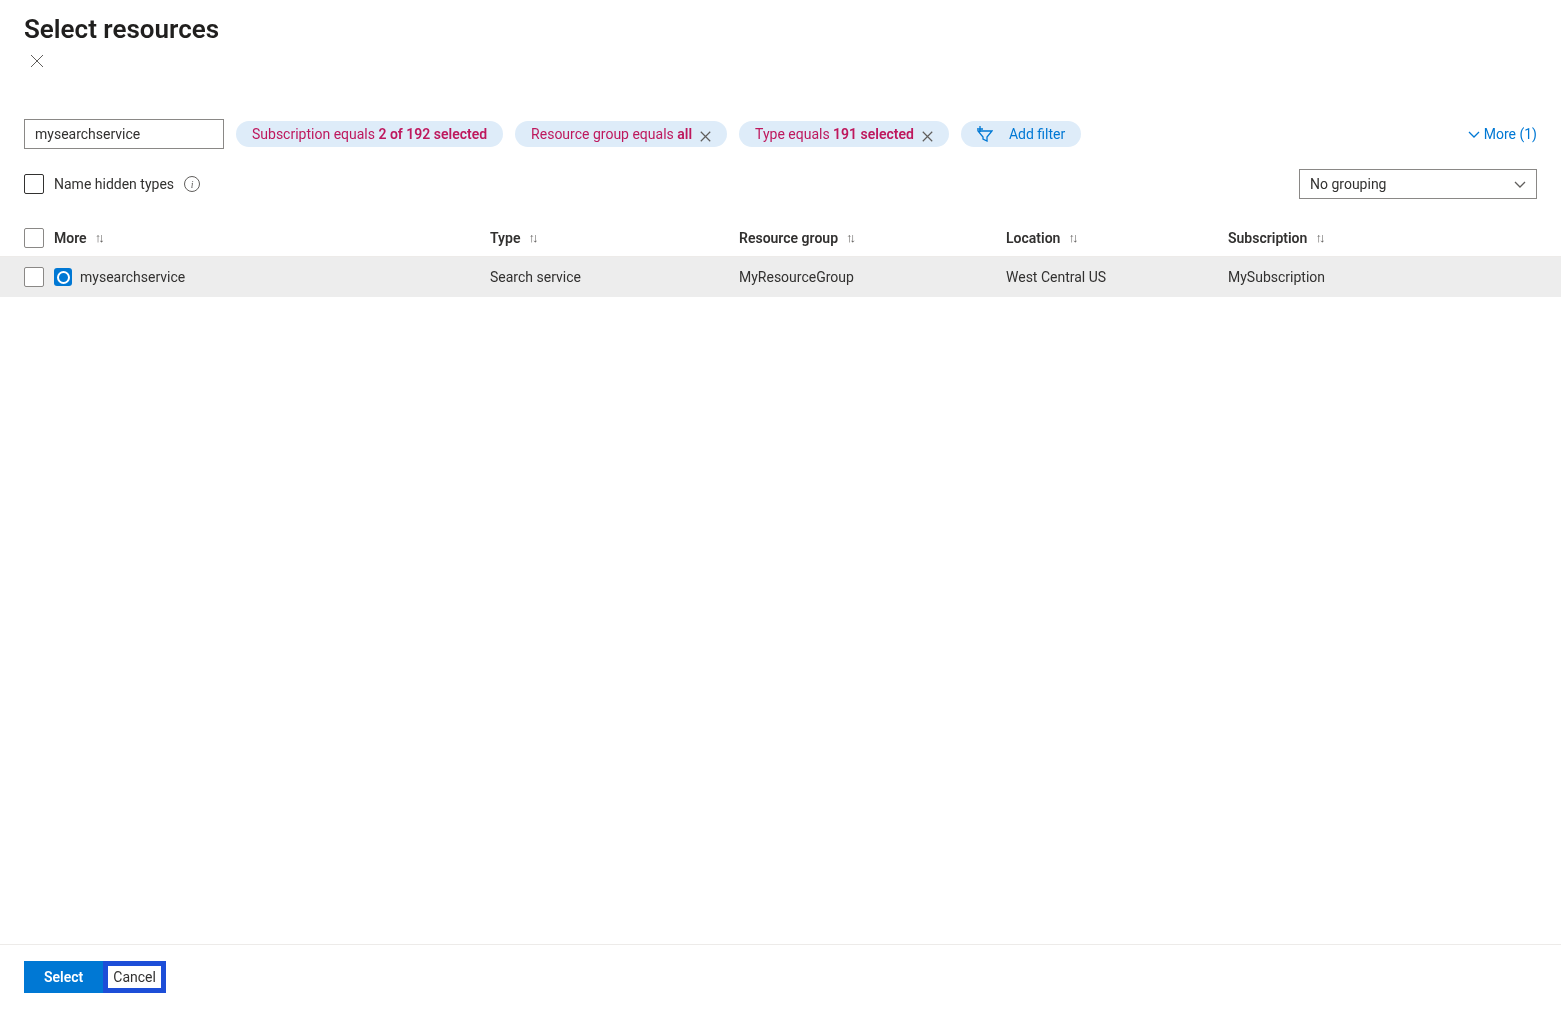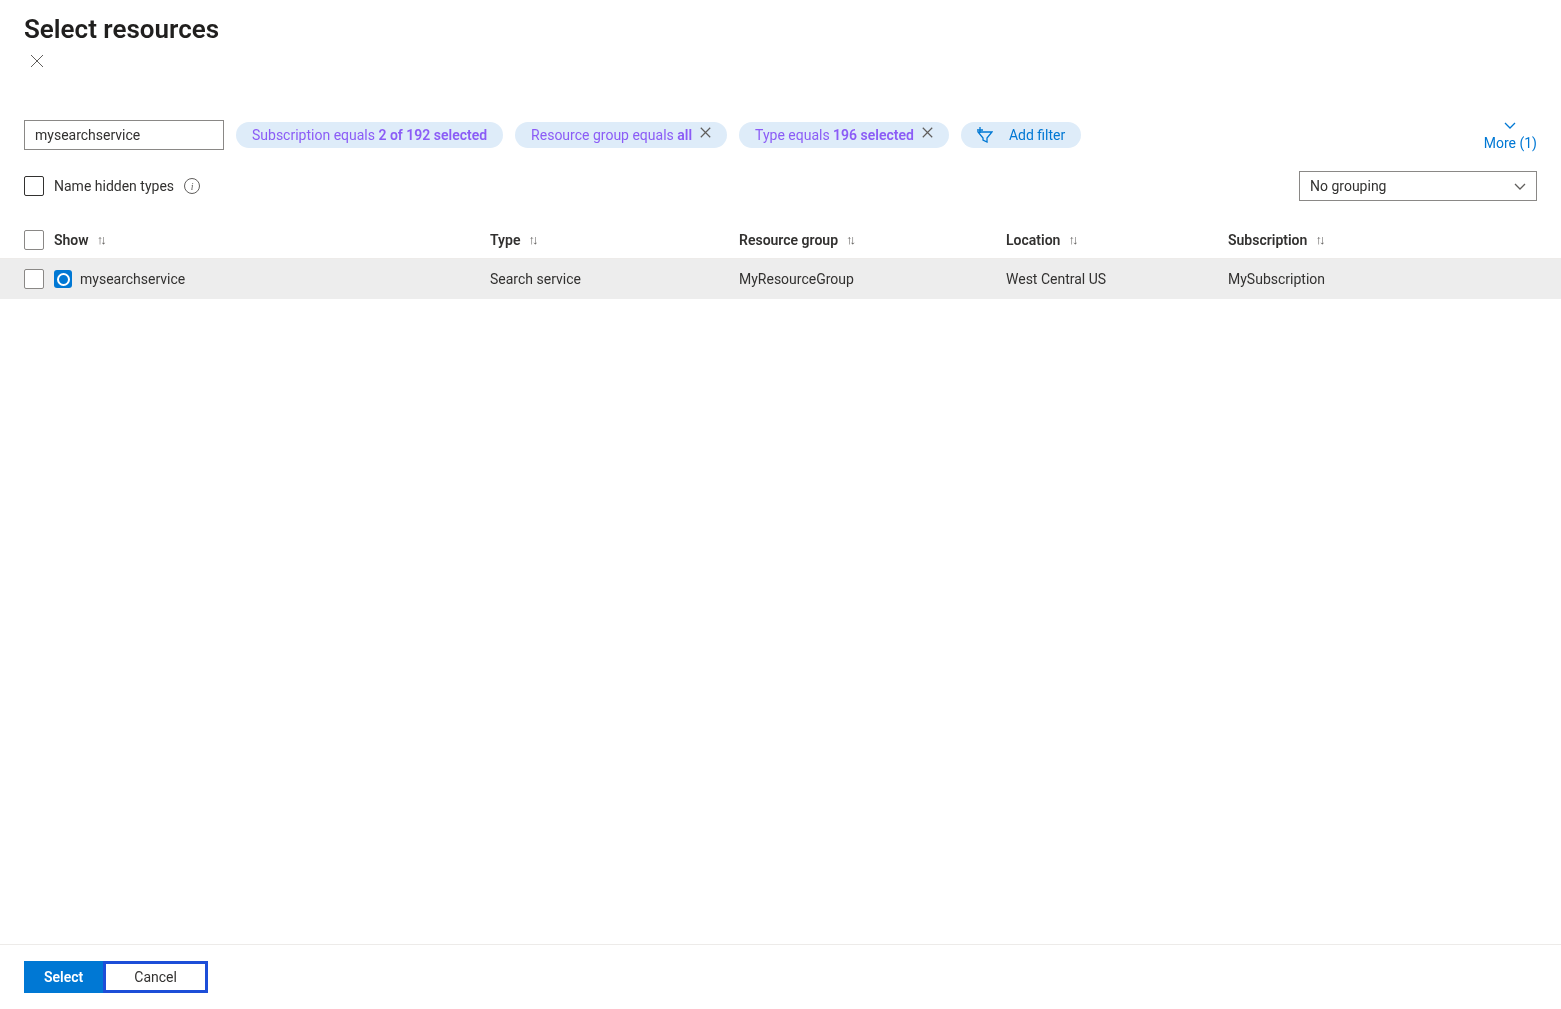--- a/index.html
+++ b/index.html
@@ -50,23 +50,23 @@
       width: 200px;
       font-size: 14px;
       font-family: inherit;
       color: #323130;
     }
     .pill {
       background: #deecf9;
       border-radius: 15px;
       padding: 5px 16px;
       font-size: 14px;
-      color: #8b5cf6;
-      display: inline-flex;
-      align-items: flex-start;
+      color: #be185d;
+      display: inline-flex;
+      align-items: flex-end;
       gap: 8px;
       white-space: nowrap;
     }
     .pill .pill-x {
       color: #605e5c;
       cursor: pointer;
       font-size: 13px;
       display: inline-flex;
       align-items: center;
     }
@@ -84,21 +84,20 @@
     }
     .more-link {
       margin-left: auto;
       color: #0078d4;
       font-size: 14px;
       display: inline-flex;
       align-items: center;
       gap: 4px;
       cursor: pointer;
       white-space: nowrap;
-      flex-direction: column;
     }
     .options-row {
       display: flex;
       align-items: center;
       justify-content: space-between;
       padding: 20px 24px 0 24px;
     }
     .hidden-types {
       display: flex;
       align-items: center;
@@ -211,22 +210,22 @@
       padding: 0 20px;
       height: 32px;
       font-size: 14px;
       font-weight: 600;
       cursor: pointer;
       font-family: inherit;
     }
     .btn-secondary {
       background: #fff;
       color: #323130;
-      border: 3px solid #1d4ed8;
-      padding: 0 28px;
+      border: 5px solid #1d4ed8;
+      padding: 0 5px;
       height: 32px;
       font-size: 14px;
       cursor: pointer;
       font-family: inherit;
     }
   </style>
 </head>
 <body>
 
 <div class="header">
@@ -253,21 +252,21 @@
     </span>
     <span class="pill-x">
       <svg width="11" height="11" viewBox="0 0 14 14">
           <path d="M1 1 L13 13 M13 1 L1 13" stroke="#605e5c" stroke-width="1.5"></path>
         </svg>
     </span>
   </span>
 
   <span class="pill">
     <span>
-      <span>Type equals </span><b>196 selected</b>
+      <span>Type equals </span><b>191 selected</b>
     </span>
     <span class="pill-x">
       <svg width="11" height="11" viewBox="0 0 14 14">
           <path d="M1 1 L13 13 M13 1 L1 13" stroke="#605e5c" stroke-width="1.5"></path>
         </svg>
     </span>
   </span>
 
   <span class="pill add-filter-pill">
     <span class="add-filter-icon">
@@ -300,21 +299,21 @@
       </svg>
   </div>
 </div>
 
 <div class="table-wrap">
   <div class="table-header">
     <div class="col col-check">
       <div class="checkbox checkbox-light"></div>
     </div>
     <div class="col col-name">
-      <span class="th-label">Show</span>
+      <span class="th-label">More</span>
       <span class="sort-icon">↑↓</span>
     </div>
     <div class="col col-type">
       <span class="th-label">Type</span>
       <span class="sort-icon">↑↓</span>
     </div>
     <div class="col col-rg">
       <span class="th-label">Resource group</span>
       <span class="sort-icon">↑↓</span>
     </div>

